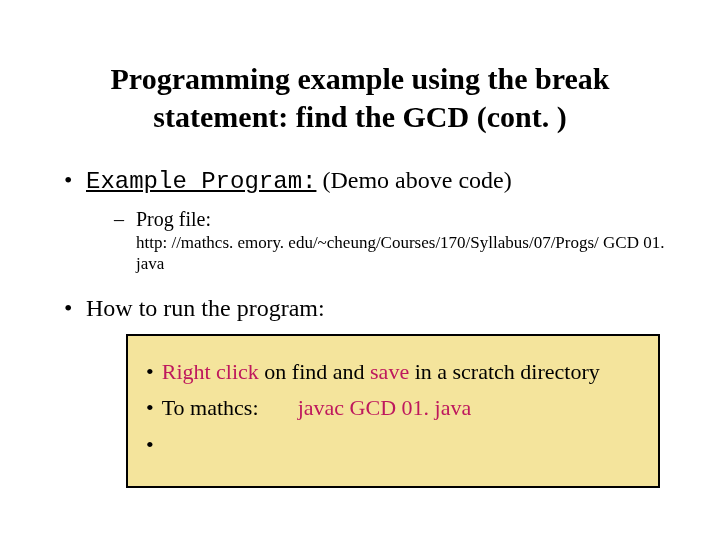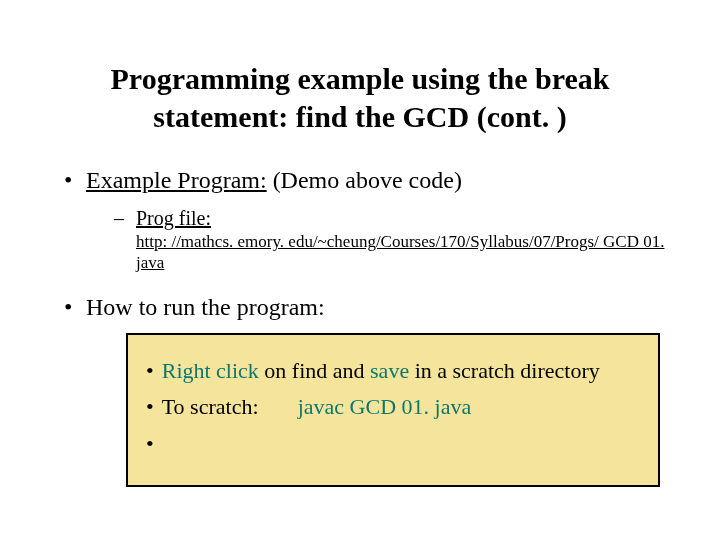--- a/index.html
+++ b/index.html
@@ -47,51 +47,50 @@
   ul.level2 {
     list-style: none;
     padding-left: 28px;
     margin: 10px 0 0 0;
   }
   ul.level2 > li {
     position: relative;
     padding-left: 22px;
     font-size: 20px;
     line-height: 1.25;
-    text-decoration: underline;
   }
   ul.level2 > li::before {
     content: "–";
     position: absolute;
     left: 0;
     top: 0;
     font-size: 20px;
   }
-  .underline { text-decoration: underline; }
+  .underline { text-decoration: underline; font-family: Liberation Mono, monospace; }
   .url-line {
     display: block;
     font-size: 17px;
     word-break: break-word;
   }
   .yellow-box {
     background: #f4e49c;
     border: 2px solid #000;
     margin: 10px 10px 0 40px;
     padding: 14px 18px 18px 18px;
   }
   .yellow-box .row {
     font-size: 22px;
     margin: 8px 0;
     display: flex;
     align-items: baseline;
   }
   .yellow-box .bullet {
     margin-right: 8px;
   }
-  .accent { color: #0f766e; }
+  .accent { color: #be185d; }
   .cmd-label {
     display: inline-block;
     min-width: 130px;
   }
   .cmd-gap {
     display: inline-block;
     width: 6px;
   }
 </style>
 </head>
@@ -124,21 +123,21 @@
 
         <div class="row">
           <span class="bullet">•</span>
           <span>
             <span class="accent">Right click</span><span> on find and </span><span class="accent">save</span><span> in a scratch directory</span>
           </span>
         </div>
 
         <div class="row">
           <span class="bullet">•</span>
-          <span class="cmd-label">To scratch:</span>
+          <span class="cmd-label">To mathcs:</span>
           <span class="cmd-gap"></span>
           <span class="accent">javac GCD 01. java</span>
         </div>
 
         <div class="row">
           <span class="bullet">•</span>
           <span class="cmd-gap"></span>
         </div>
 
       </div>

